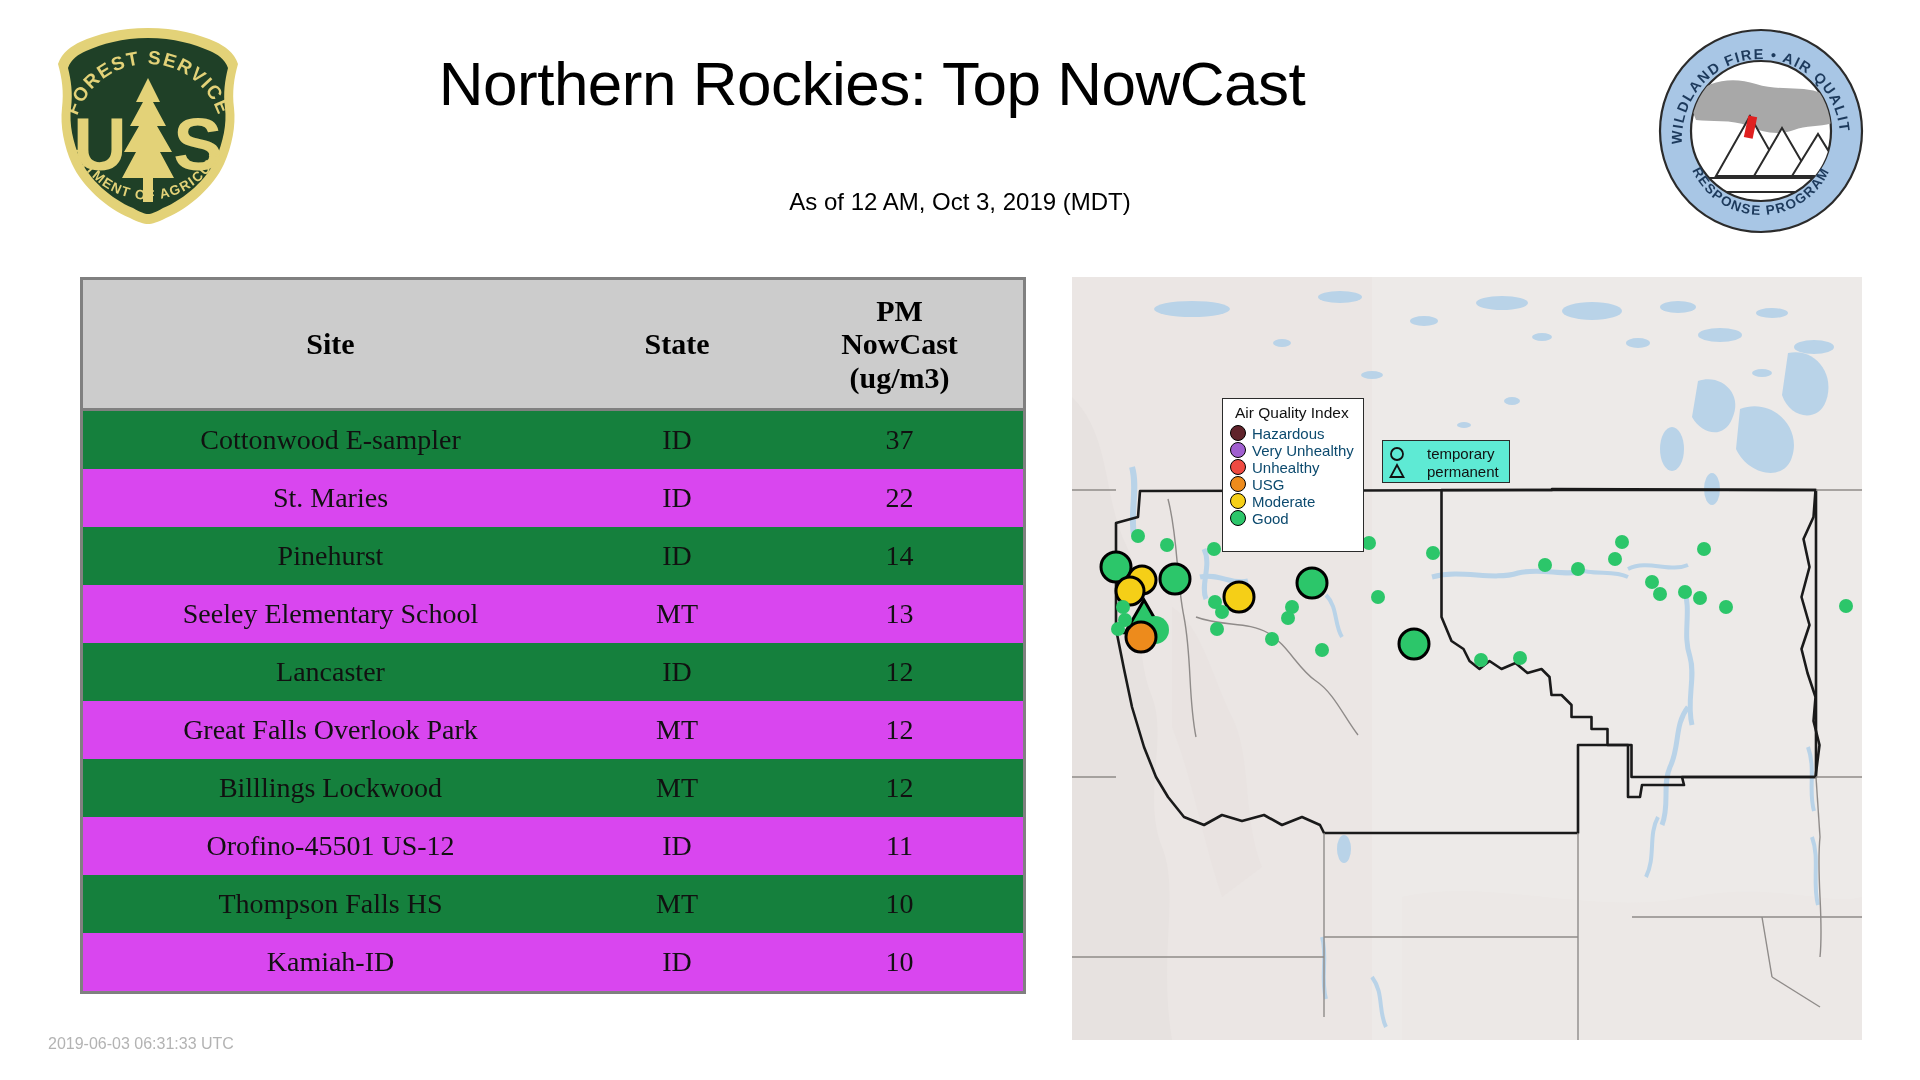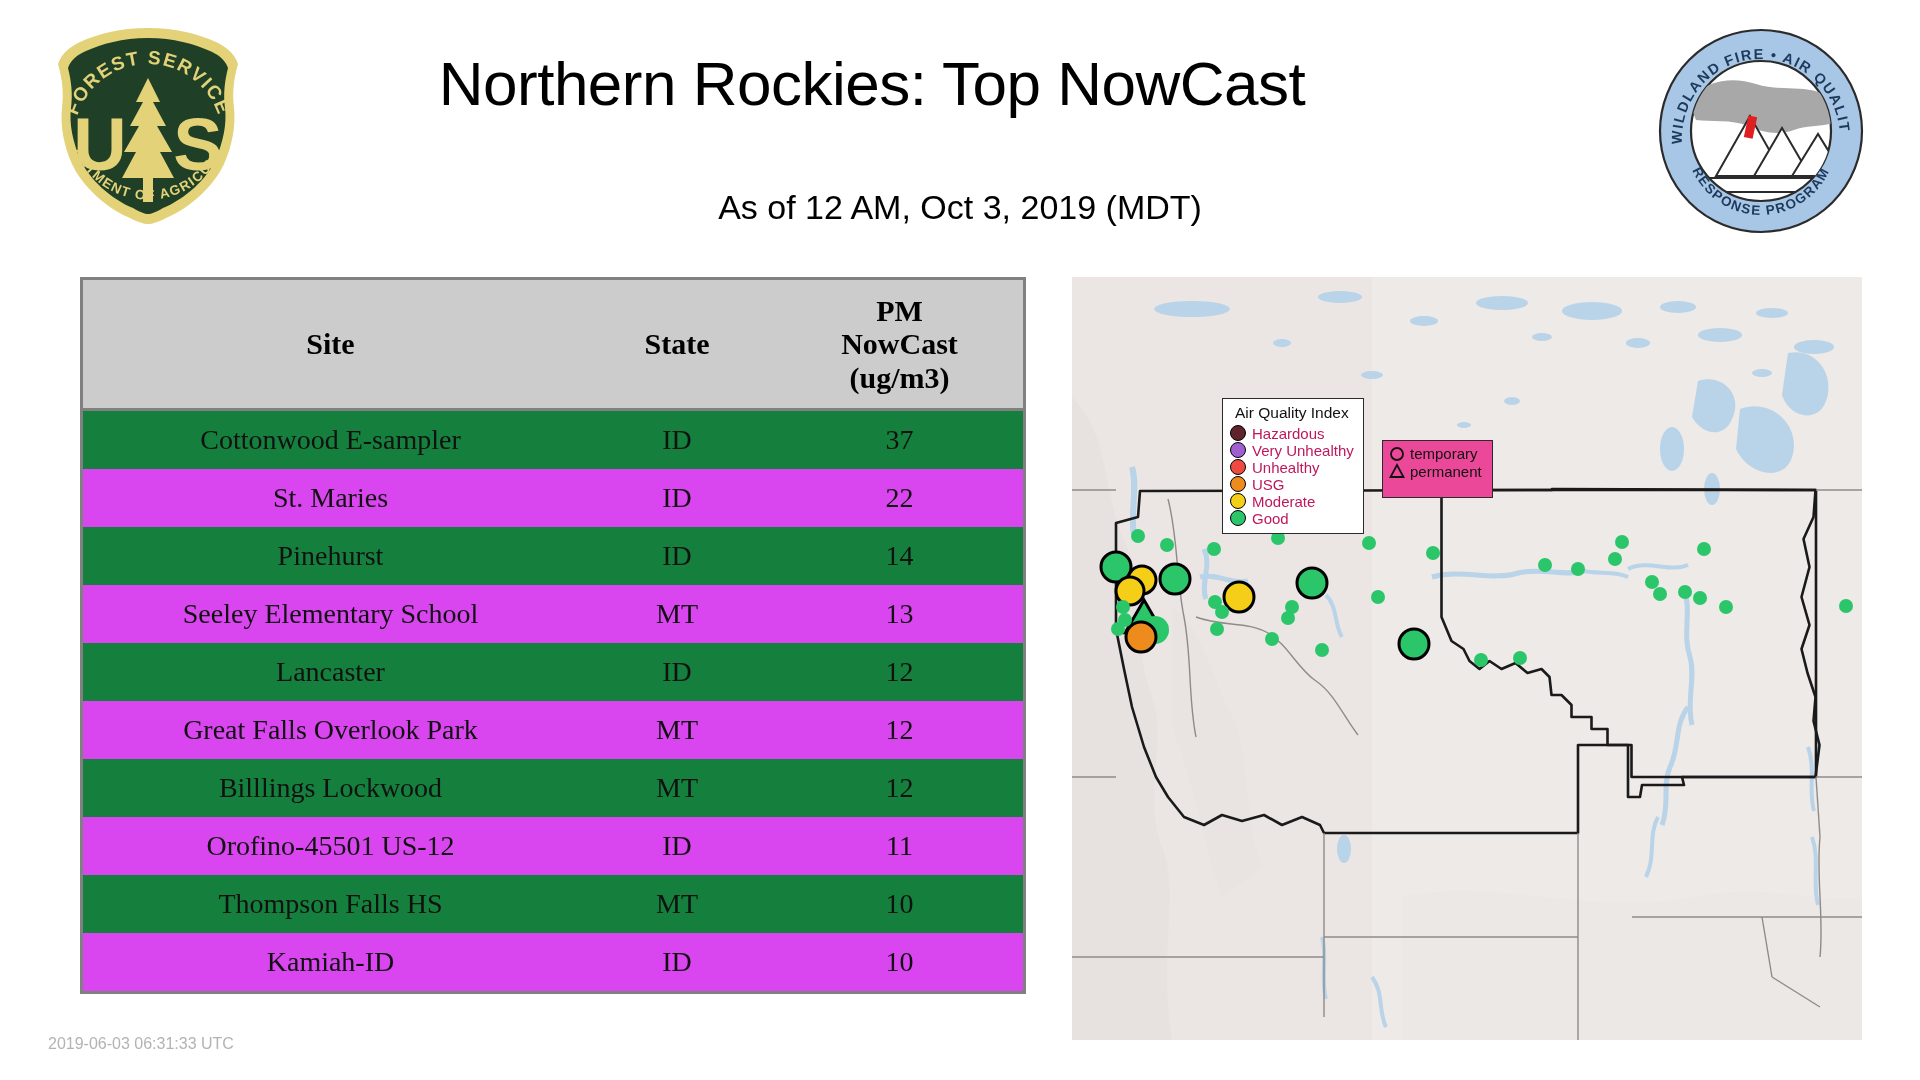--- a/index.html
+++ b/index.html
@@ -41,21 +41,21 @@
     letter-spacing: -0.5px;
     color: #000;
     font-family: "Liberation Sans", sans-serif;
   }
   #page-subtitle {
     position: absolute;
     left: 0;
     top: 188px;
     width: 1920px;
     text-align: center;
-    font-size: 34px;
+    font-size: 24px;
     color: #000;
     font-family: "Liberation Sans", sans-serif;
   }
 
   
   #data-table-wrap {
     position: absolute;
     left: 80px;
     top: 277px;
     width: 916px;
@@ -113,21 +113,21 @@
   }
   #map-svg { display: block; width: 790px; height: 763px; }
 
   
   #aqi-legend {
     position: absolute;
     left: 1222px;
     top: 398px;
     background: #ffffff;
     border: 1.6px solid #2b2b2b;
-    padding: 5px 9px 6px 7px;
+    padding: 5px 9px 24px 7px;
     font-family: "Liberation Sans", sans-serif;
   }
   #aqi-legend .legend-title {
     font-size: 15.5px;
     color: #111;
     text-align: center;
     margin-bottom: 3px;
     white-space: nowrap;
   }
   #aqi-legend .legend-row {
@@ -137,32 +137,32 @@
     line-height: 1;
     margin-bottom: 1px;
     white-space: nowrap;
   }
   #aqi-legend .swatch {
     width: 14px; height: 14px;
     border-radius: 50%;
     border: 1.4px solid #000;
     flex: 0 0 auto;
   }
-  #aqi-legend .legend-label { font-size: 15px; color: #be185d; }
+  #aqi-legend .legend-label { font-size: 15px; color: #0c4a6e; }
 
   #site-type-legend {
     position: absolute;
     left: 1382px;
     top: 440px;
-    background: #ec4899;
+    background: #5eead4;
     border: 1.6px solid #2b2b2b;
-    padding: 5px 10px 17px 6px;
+    padding: 5px 10px 2px 6px;
     display: flex;
     align-items: center;
-    gap: 5px;
+    gap: 22px;
     font-family: "Liberation Sans", sans-serif;
   }
   #site-type-legend .shapes { display:flex; flex-direction:column; gap:1px; }
   #site-type-legend .labels { display:flex; flex-direction:column; gap:2px; }
   #site-type-legend .stl-label { font-size: 15px; color:#111; line-height: 1.05; white-space: nowrap; }
 
   
   #footer-timestamp {
     position: absolute;
     left: 48px;

